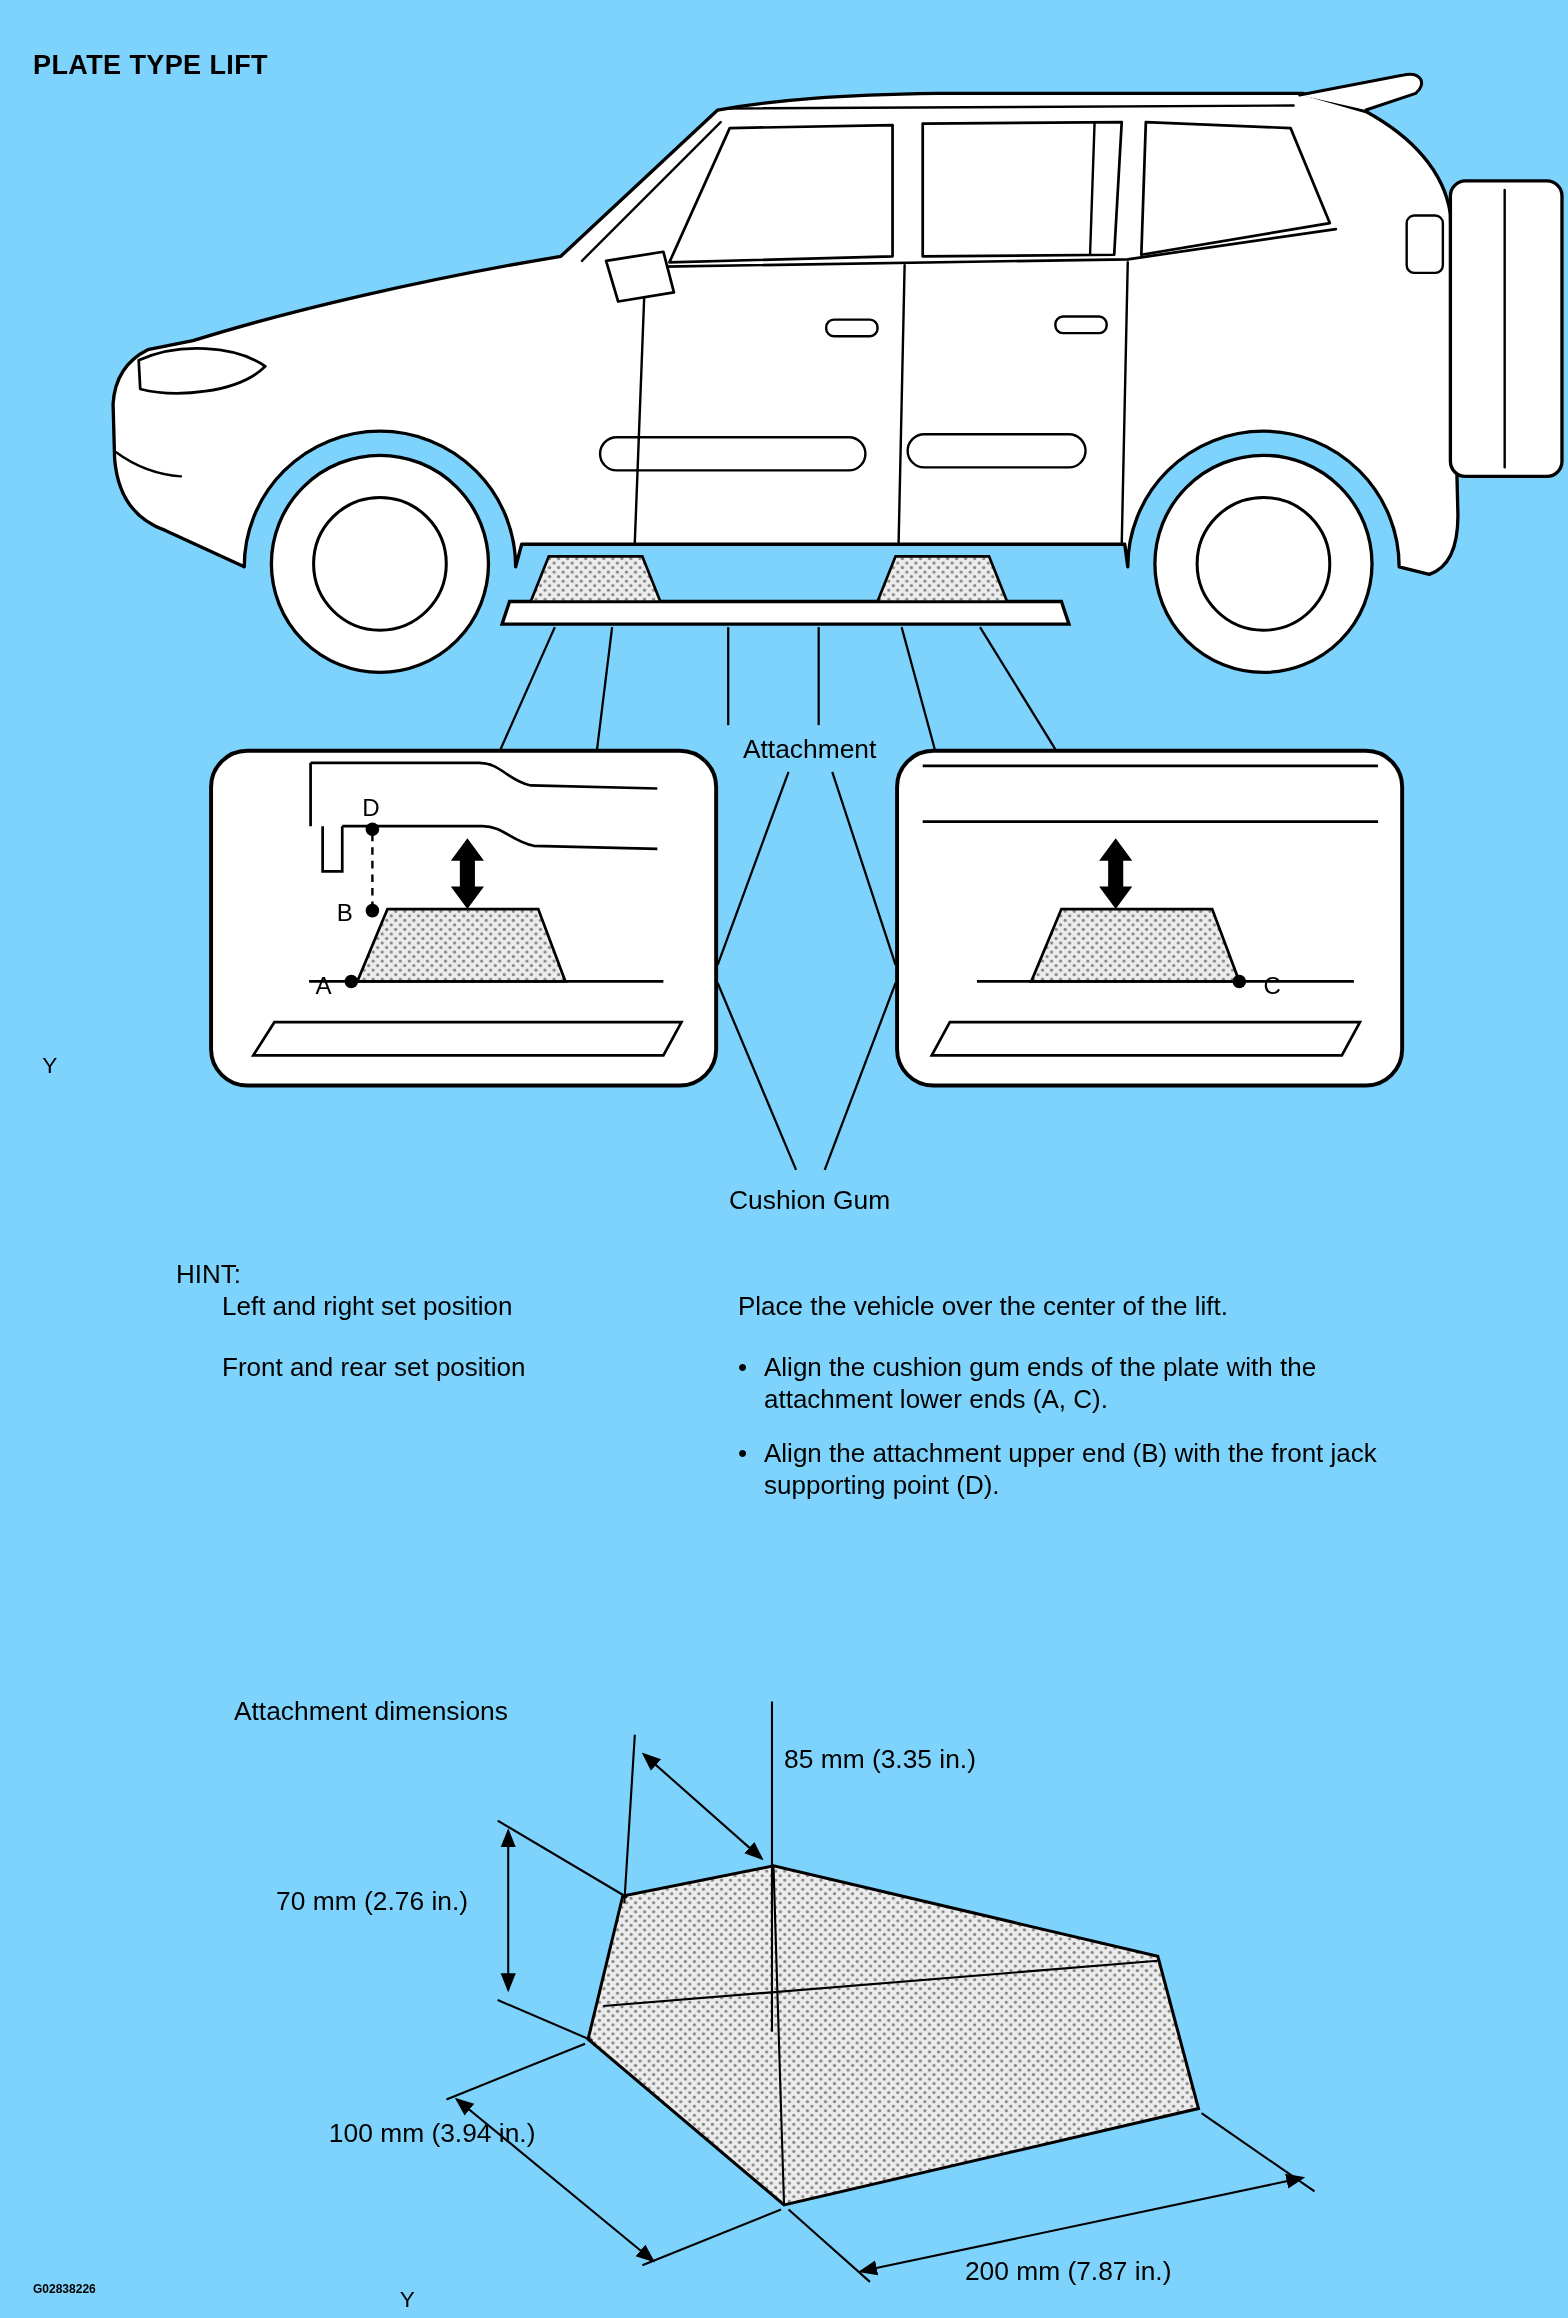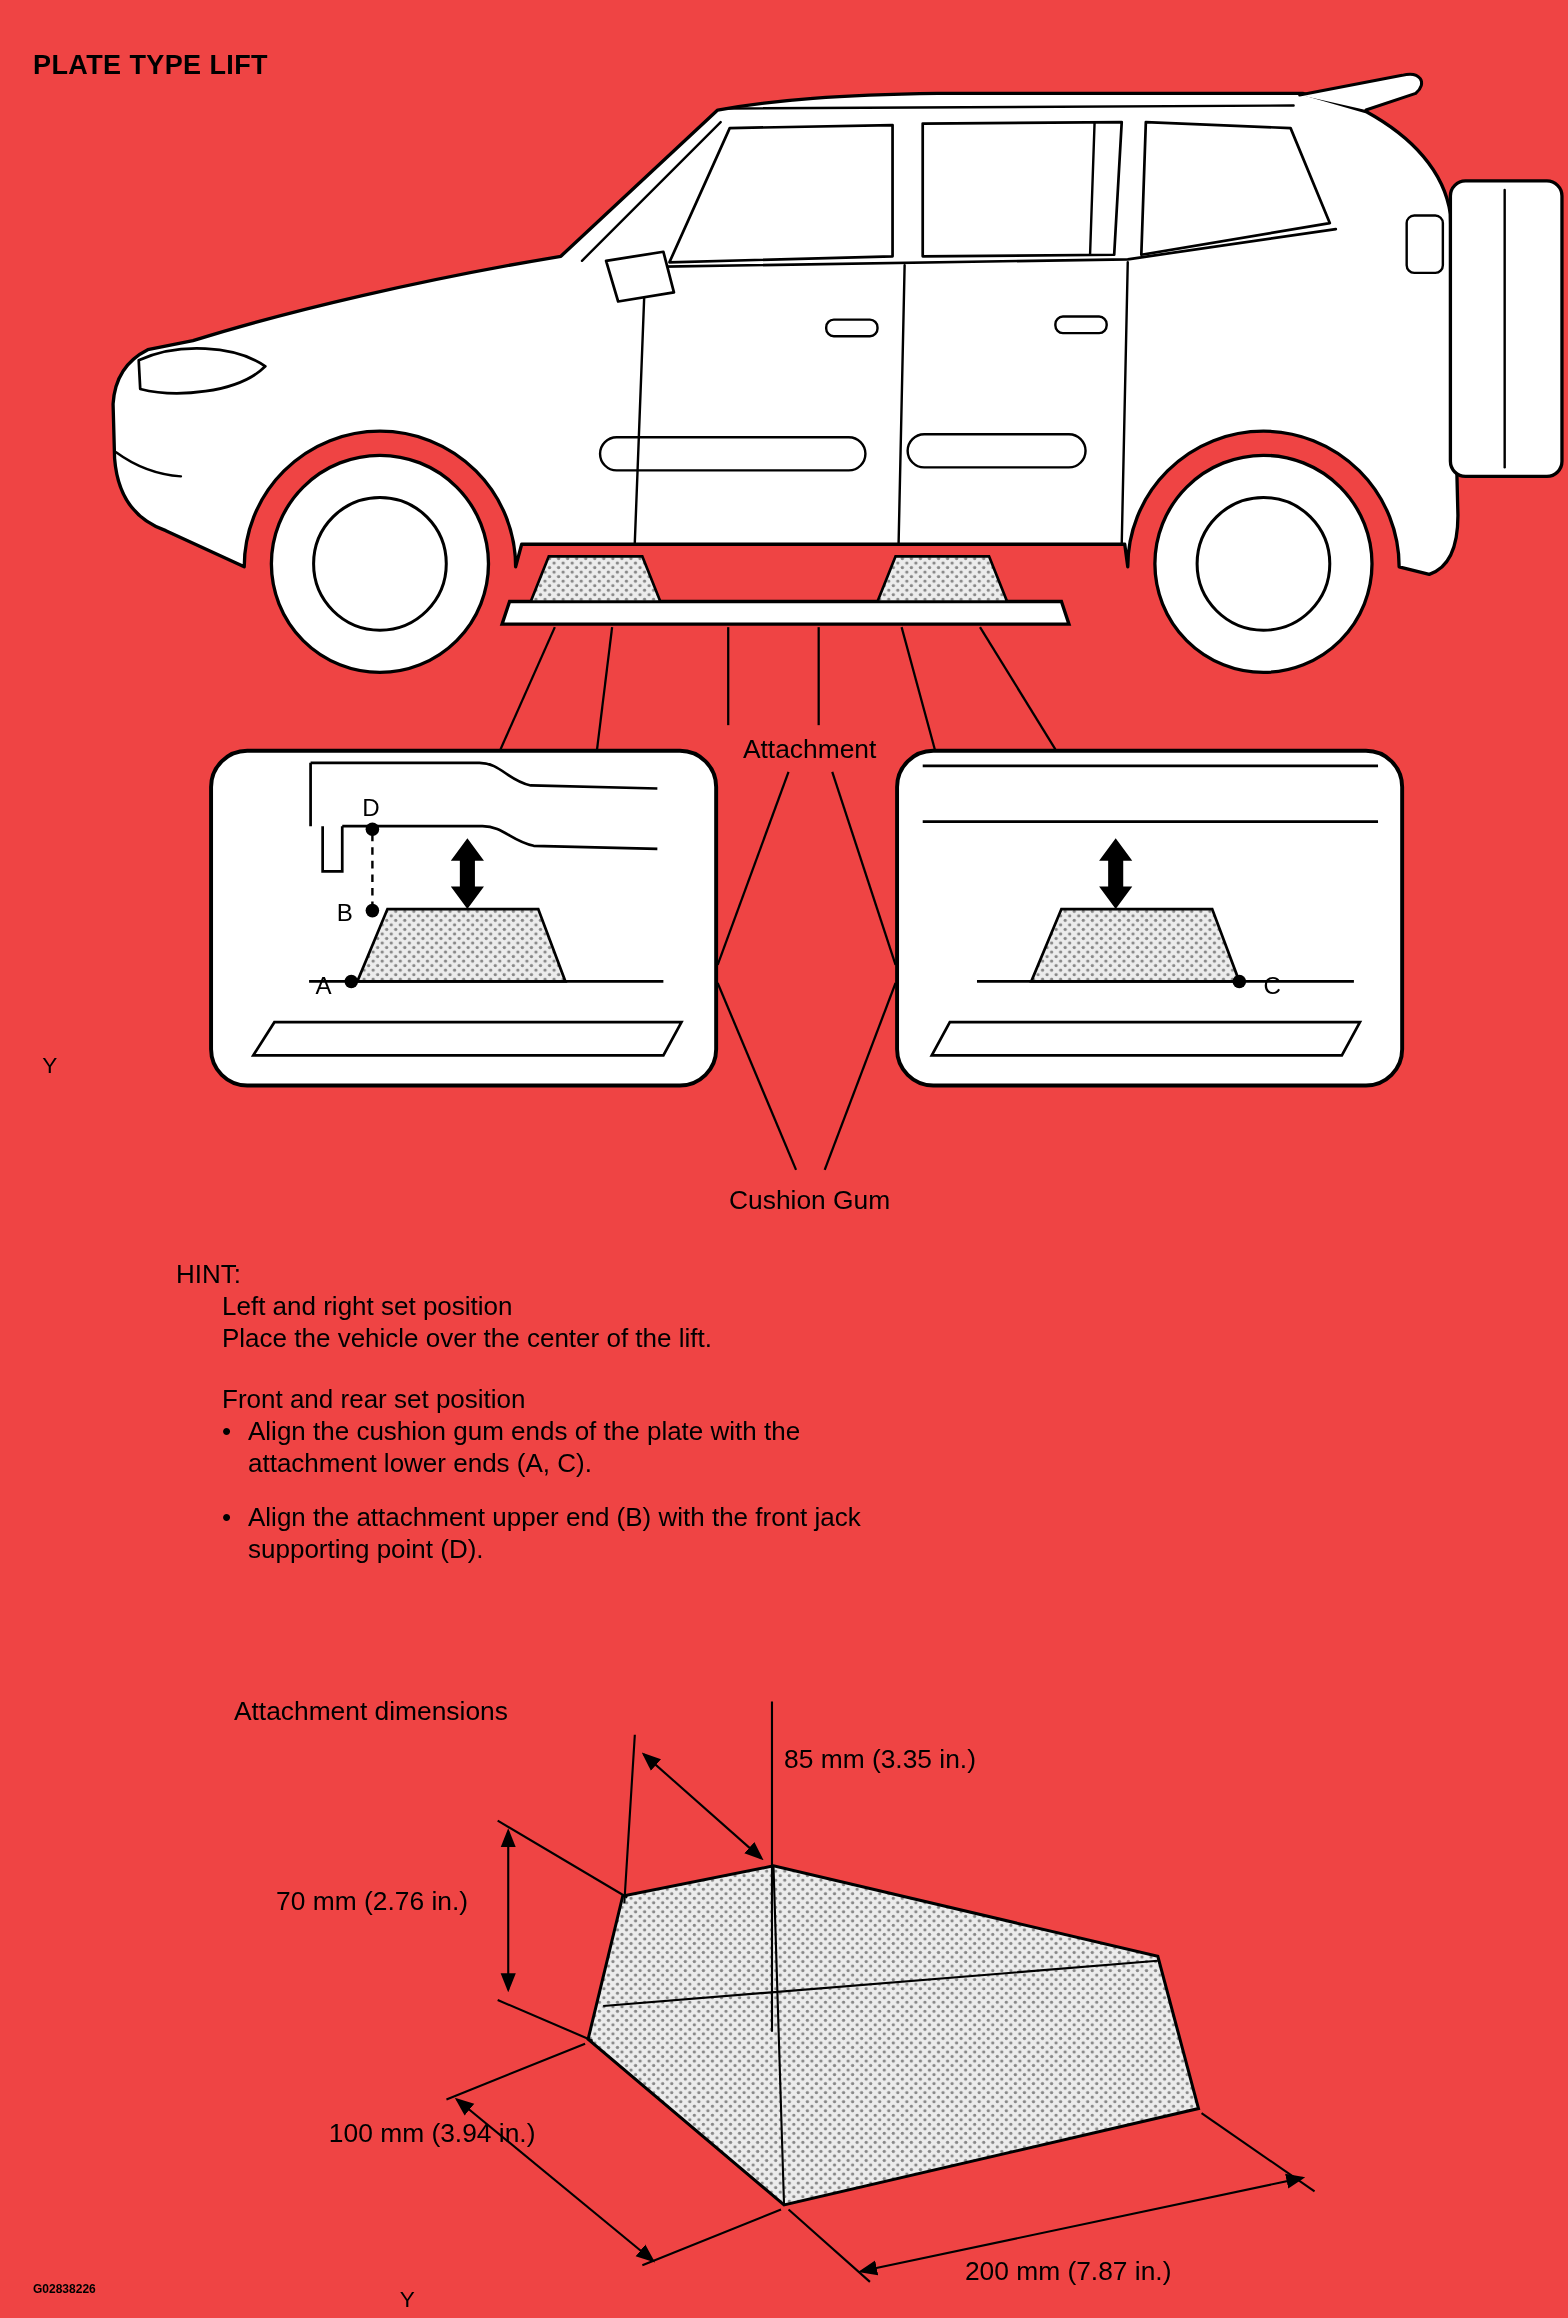--- a/index.html
+++ b/index.html
@@ -1,31 +1,31 @@
 <!DOCTYPE html>
 <html style="font-size:13.8px"><head>
 <meta charset="utf-8">
 <style>
   * { margin:0; padding:0; box-sizing:border-box; }
   html,body { background:#ffffff; }
   body {
     width:1568px; height:2319px; position:relative; overflow:hidden;
     font-family:"Liberation Sans", sans-serif; color:#000;
   }
-  .page { position:absolute; inset:0; background:#ef4444; }
+  .page { position:absolute; inset:0; background:#7dd3fc; }
   .title {
     position:absolute; left:33px; top:50px;
     font-size:27px; font-weight:700; letter-spacing:0.4px;
   }
   .svg-vehicle { position:absolute; left:0; top:60px; width:1568px; height:1169px; }
   .svg-dims    { position:absolute; left:181px; top:1682px; width:1191px; height:633px; }
 
   .hint { position:absolute; left:176px; top:1258px; width:1377px; font-size:26px; line-height:32px; }
   .hint-heading { }
-  .hint-row { display:flex; padding-left:46px; margin-bottom:29px;flex-direction:column; }
+  .hint-row { display:flex; padding-left:46px; margin-bottom:29px; }
   .hint-label { width:516px; flex:none; }
   .hint-content { width:697px; }
   .bullet-item { display:flex; margin-bottom:22.4px; }
   .bullet-item:last-child { margin-bottom:0; }
   .bullet-mark { width:26px; flex:none; text-align:left; }
   .bullet-text { width:654px; }
 
   .figure-id { position:absolute; left:33px; top:2282px; font-size:12px; font-weight:700; }
 
   .svg-text  { font-size:17.5px; fill:#000; font-family:"Liberation Sans", sans-serif; }

